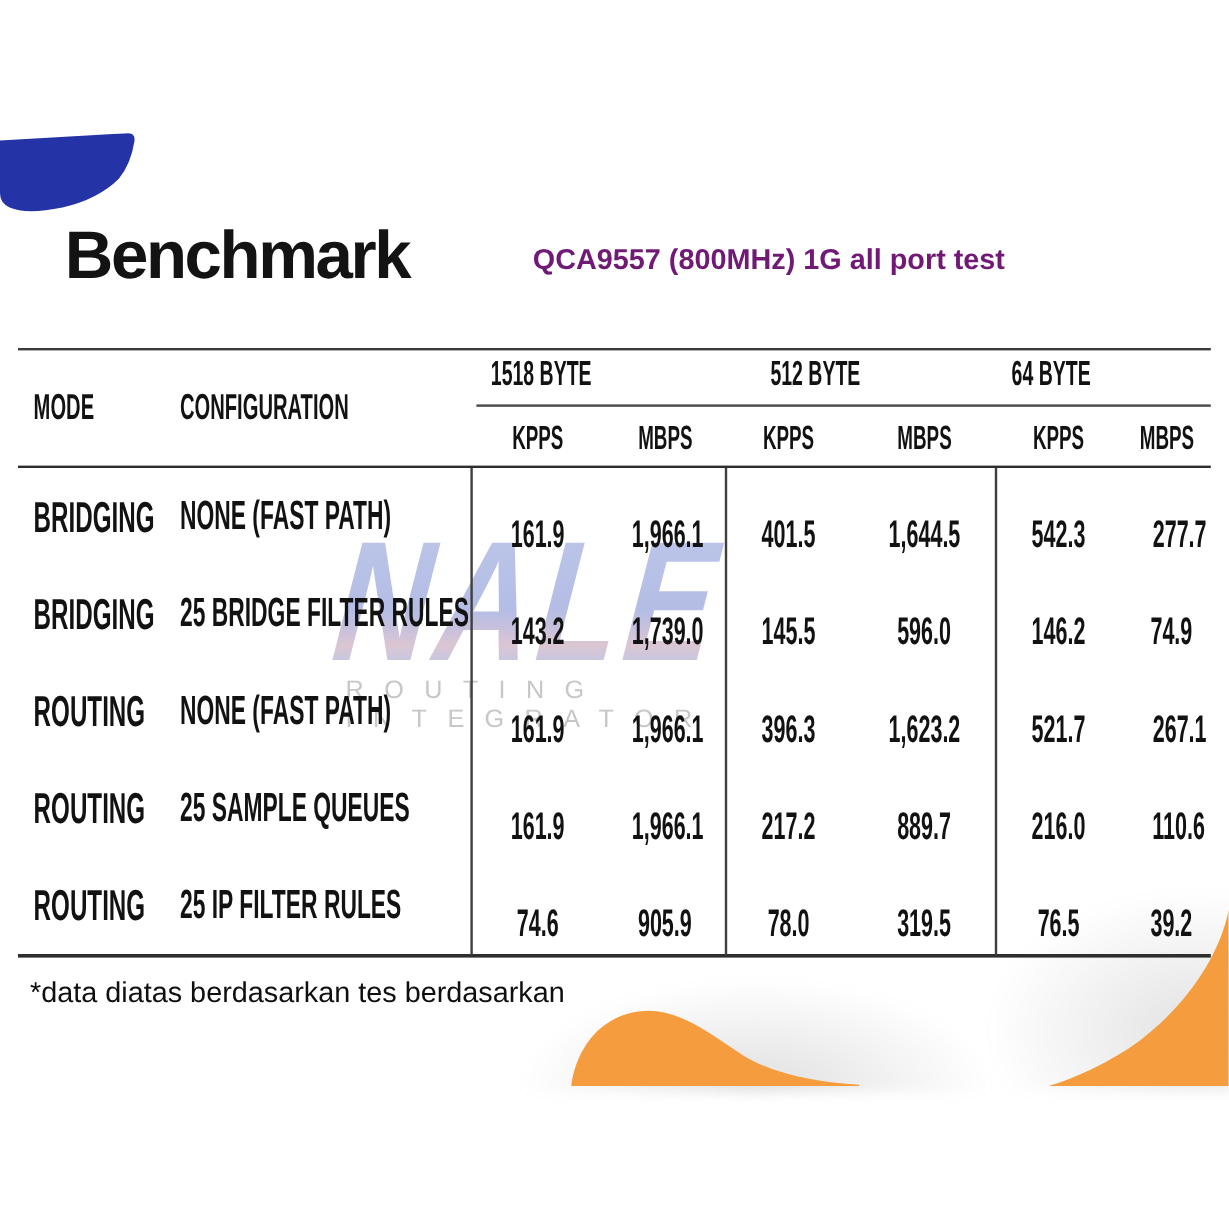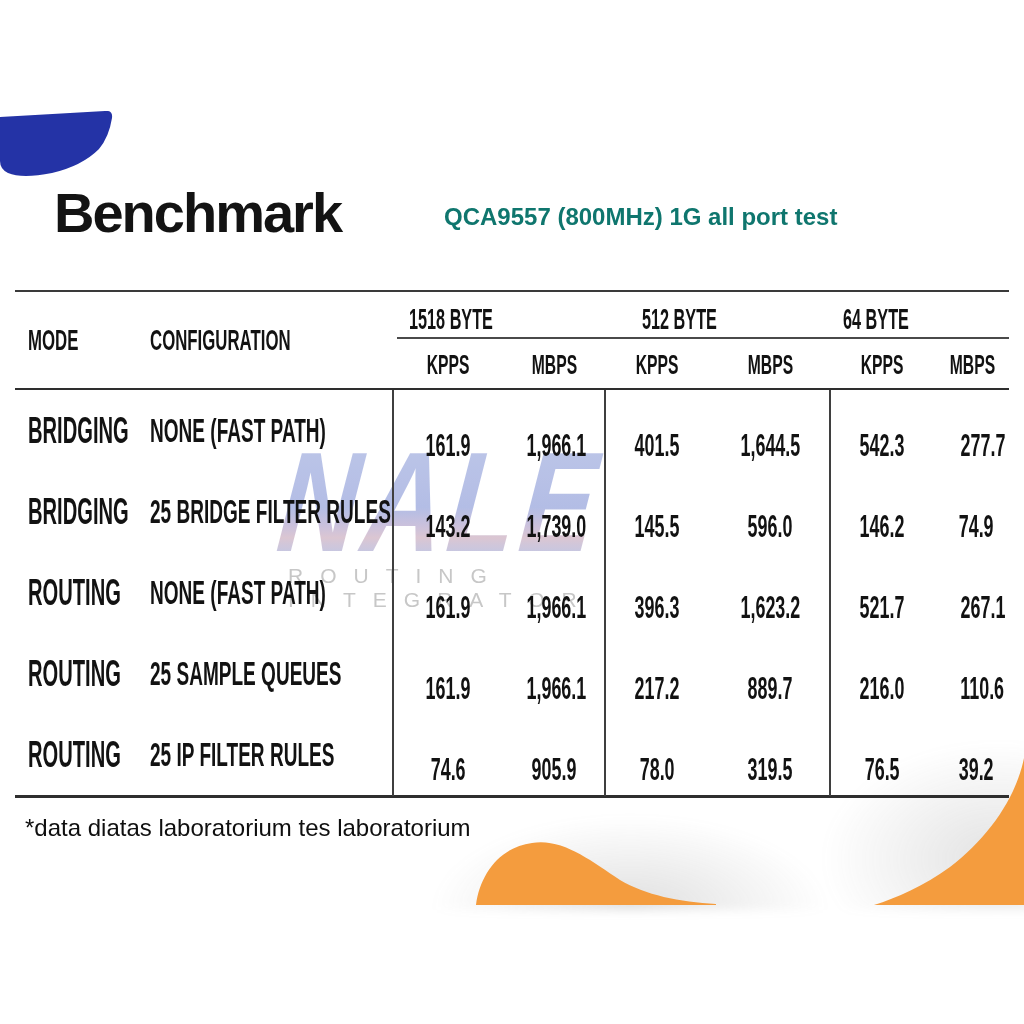--- a/index.html
+++ b/index.html
@@ -24,21 +24,21 @@
   .blob-dome { position:absolute; left:468px; top:840px; width:250px; height:65px; }
   .blob-swoosh { position:absolute; left:860px; top:750px; width:164px; height:155px; }
 
   
   .title {
     position:absolute; left:54px; top:180px;
     font-size:56px; font-weight:800; letter-spacing:-2px; color:#131313;
   }
   .subtitle {
     position:absolute; left:444px; top:203px;
-    font-size:24px; font-weight:700; color:#0f766e;
+    font-size:24px; font-weight:700; color:#701a75;
   }
 
   
   .watermark { position:absolute; left:280px; top:446px; width:490px; z-index:1; text-align:left; }
   .wm-name {
     display:inline-block;
     font-size:142px; line-height:112px; font-weight:800; font-style:italic;
     letter-spacing:6px;
     transform:skewX(-6deg) scaleX(0.78); transform-origin:left center;
     background:linear-gradient(180deg,#b7c0e6 0%,#adb8e3 55%,#c8bcd9 72%,#d8c2cf 82%,#b9c3e6 100%);
@@ -60,21 +60,21 @@
   .rule-top { left:0; right:0; top:0; height:2px; }
   .rule-headsep { left:0; right:0; top:98px; height:2px; background:#2e2e2e; }
   .rule-bottom { left:0; right:0; bottom:0; height:3px; background:#2e2e2e; }
   .rule-groups { left:382px; right:0; top:47px; height:2px; background:#4a4a4a; }
   .vline { position:absolute; width:2px; top:100px; bottom:2px; background:#3f3f3f; }
   .vline-1 { left:377px; } .vline-2 { left:589px; } .vline-3 { left:814px; }
 
   .thead { position:absolute; left:0; top:0; right:0; height:99px; }
   .th-mode   { position:absolute; left:13px;  top:0; height:99px; display:flex; align-items:center; font-size:30px; }
   .th-config { position:absolute; left:135px; top:0; height:99px; display:flex; align-items:center; font-size:30px;justify-content:center; }
-  .th-group  { position:absolute; top:6px; height:40px; display:flex; align-items:flex-end; font-size:29px; }
+  .th-group  { position:absolute; top:6px; height:40px; display:flex; align-items:flex-start; font-size:29px; }
   .th-group-0 { left:394px; } .th-group-1 { left:627px; } .th-group-2 { left:828px; }
   .th-sub { position:absolute; top:52px; height:46px; display:flex; align-items:center; justify-content:center; font-size:28px; }
   .c3 { left:378px; width:110px; } .c4 { left:488px; width:102px; }
   .c5 { left:590px; width:105px; } .c6 { left:695px; width:120px; }
   .c7 { left:815px; width:105px; } .c8 { left:920px; width:74px; }
 
   .tbody { position:absolute; left:0; top:100px; right:0; bottom:3px;
     display:grid; grid-template-rows:repeat(5,1fr); }
   .trow { display:grid; grid-template-columns:135px 243px 110px 102px 105px 120px 105px 74px; align-items:center; }
   .td { text-align:center; }
@@ -204,13 +204,13 @@
       <div class="td td-num"><span class="cond">74.6</span></div>
       <div class="td td-num"><span class="cond">905.9</span></div>
       <div class="td td-num"><span class="cond">78.0</span></div>
       <div class="td td-num"><span class="cond">319.5</span></div>
       <div class="td td-num"><span class="cond">76.5</span></div>
       <div class="td td-num td-num-last"><span class="cond">39.2</span></div>
     </div>
   </div>
 </div>
 
-<div class="footnote">*data diatas laboratorium tes laboratorium</div>
+<div class="footnote">*data diatas berdasarkan tes berdasarkan</div>
 
 </body></html>

